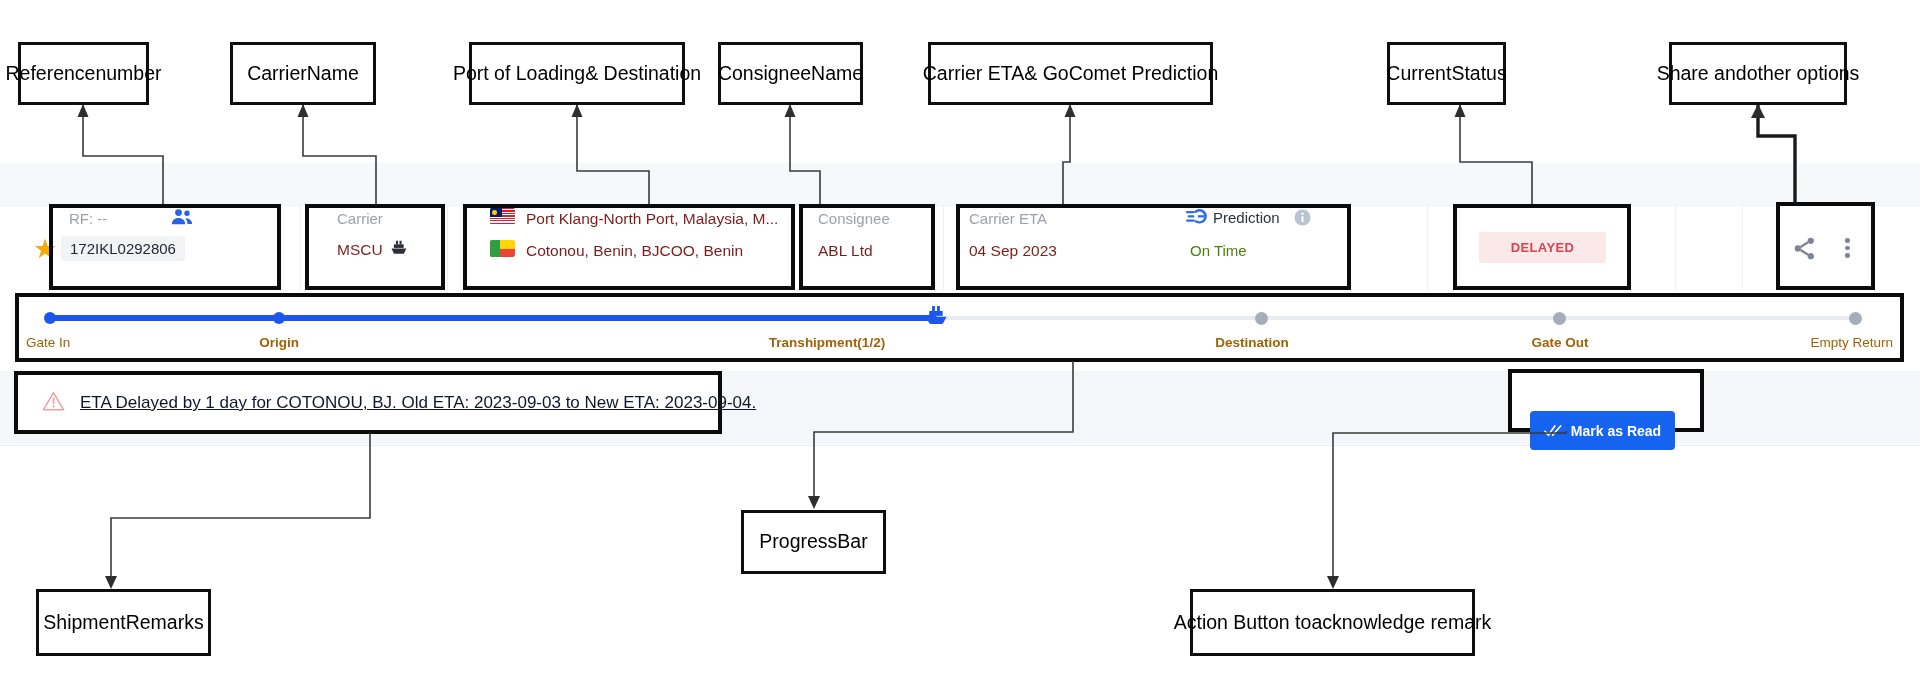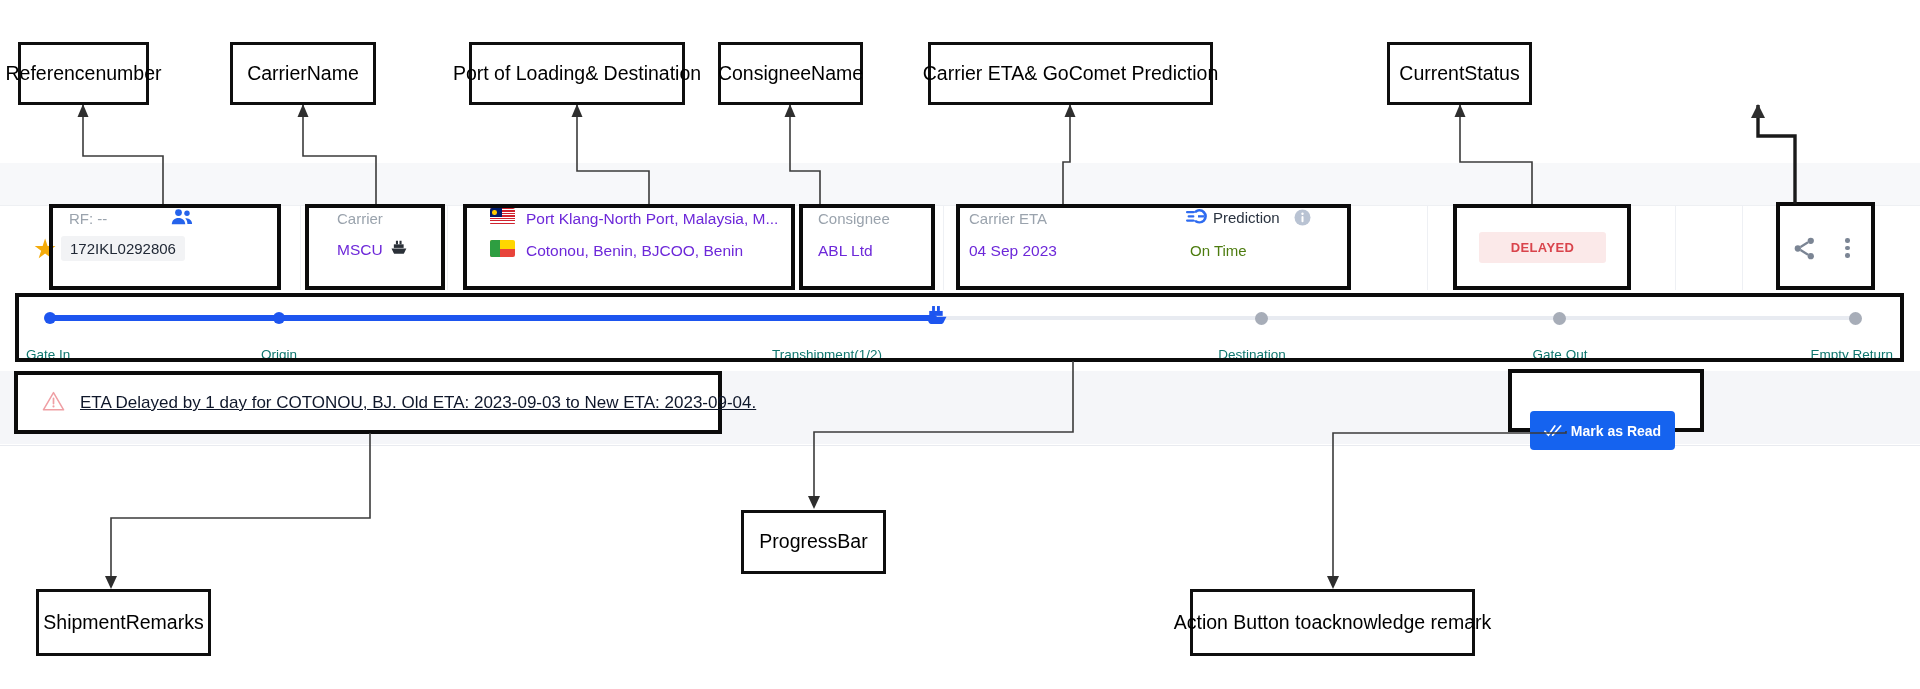--- a/index.html
+++ b/index.html
@@ -9,21 +9,21 @@
 
   
   .card-bg{left:0;top:163px;width:1920px;height:281px;background:#fff;
            border-top:1px solid #e9ebf0;border-bottom:1px solid #e9ebf0;}
   .strip-header{left:0;top:163px;width:1920px;height:42px;background:#f7f8fa;border-bottom:1px solid #eef0f3;}
   .strip-row3{left:0;top:371px;width:1920px;height:73px;background:#f5f6f9;}
   .vdiv{top:205px;height:85px;width:1px;background:#eef0f4;}
 
   
   .lbl{color:#9aa3ad;font-size:15px;}
-  .val{color:#6d28d9;font-size:15.5px;text-align:center;}
+  .val{color:#7f1d1d;font-size:15.5px;text-align:center;}
   .pill{background:#f2f3f5;border-radius:3px;padding:4px 9px;color:#212936;font-size:15px;}
   .star{color:#f4ab0a;font-size:27px;line-height:1;cursor:pointer;}
   .ontime{font-size:15px;font-weight:500;}
   .badge{width:127px;height:31px;border-radius:3px;display:flex;align-items:center;justify-content:center;
          font-size:13px;font-weight:bold;letter-spacing:.4px;}
   .dotcol{display:flex;flex-direction:column;gap:3px;cursor:pointer;}
   .dotcol span{width:4.5px;height:4.5px;border-radius:50%;background:#7b8594;}
 
   
   .flag{position:absolute;width:25px;height:17px;border-radius:2px;overflow:hidden;display:block;}
@@ -32,22 +32,22 @@
   .flag.my .canton i{position:absolute;left:2px;top:2px;width:4.6px;height:4.6px;border-radius:50%;background:#fc0;}
   .flag.bj{background:linear-gradient(180deg,#ffd600 0 50%,#e8443a 50%);}
   .flag.bj i{position:absolute;left:0;top:0;width:10px;height:17px;background:#2e9e41;}
 
   
   .track-gray{left:937px;top:316px;width:919px;height:4px;background:#e8ebf1;border-radius:2px;}
   .track-blue{left:50px;top:315px;width:887px;height:5.5px;background:#1d55ef;border-radius:3px;}
   .pdot{width:12px;height:12px;border-radius:50%;top:312px;}
   .pdot.blue{background:#1d55ef;}
   .pdot.gray{background:#a7adb8;width:13px;height:13px;}
-  .plabel{top:335px;font-size:13.5px;color:#0f766e;white-space:nowrap;margin-top:12px;}
-  .center{transform:translateX(-50%);}
+  .plabel{top:335px;font-size:13.5px;color:#a16207;white-space:nowrap;}
+  .center{transform:translateX(-50%);font-weight:bold;}
 
   
   .remark-text{font-size:17px;color:#0f172a;white-space:nowrap;text-decoration:underline;}
   .btn-primary{left:1530px;top:387px;width:145px;height:39px;background:#1563ef;border-radius:4px;
      display:flex;align-items:center;justify-content:center;gap:8px;color:#fff;
      font-size:14px;font-weight:bold;cursor:pointer;border:none;margin-top:24px;}
 
   
   .obox{box-sizing:border-box;border:4px solid #0b0b0b;background:transparent;z-index:4;}
   .obox.fill{background:#fff;z-index:2;}
@@ -245,23 +245,27 @@
       <span>&amp; Destination</span>
   </div>
   <div class="abs callout" style="left:718px;top:42px;width:145px;height:63px">
     <span>Consignee</span>
       <span>Name</span>
   </div>
   <div class="abs callout" style="left:928px;top:42px;width:285px;height:63px">
     <span>Carrier ETA</span>
       <span>&amp; GoComet Prediction</span>
   </div>
-  <div class="abs callout" style="left:1387px;top:42px;width:145px;height:63px">
+  <div class="abs callout" style="left:1387px;top:42px;width:119px;height:63px">
     <span>Current</span>
       <span>Status</span>
+  </div>
+  <div class="abs callout" style="left:1669px;top:42px;width:178px;height:63px">
+    <span>Share and</span>
+      <span>other options</span>
   </div>
   <div class="abs callout" style="left:741px;top:510px;width:145px;height:64px">
     <span>Progress</span>
       <span>Bar</span>
   </div>
   <div class="abs callout" style="left:36px;top:589px;width:175px;height:67px">
     <span>Shipment</span>
       <span>Remarks</span>
   </div>
   <div class="abs callout" style="left:1190px;top:589px;width:285px;height:67px">

